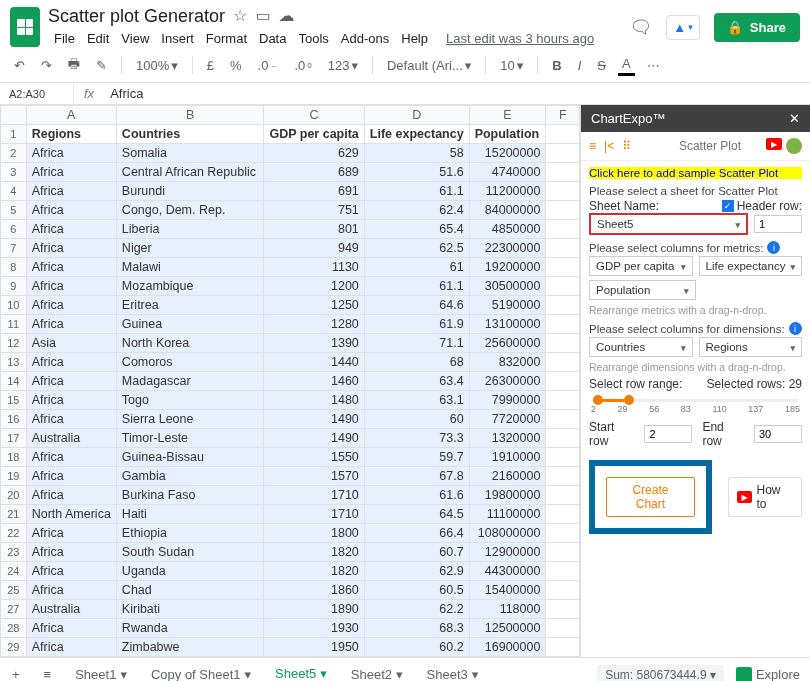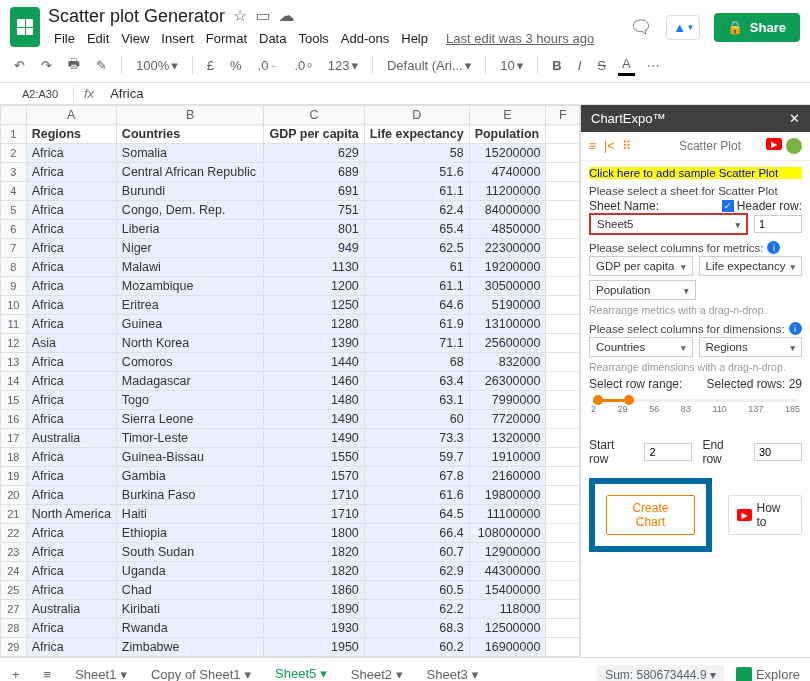--- a/index.html
+++ b/index.html
@@ -16,21 +16,21 @@
   .menu-row { display: flex; gap: 0; font-size: 13px; color: #202124; padding-top: 2px; }
   .menu-row span { padding: 2px 6px; cursor: pointer; }
   .edit-hint { color: #5f6368; text-decoration: underline; margin-left: 6px; }
   .top-right { margin-left: auto; display: flex; align-items: center; gap: 14px; }
   .btn-share { background: #0f9d58; color: #fff; padding: 7px 14px; border-radius: 4px; font-weight: bold; font-size: 13px; display:flex; align-items:center; gap:6px; }
   .btn-outline { border: 1px solid #dadce0; border-radius: 4px; padding: 4px 6px; color:#1a73e8; display:flex; align-items:center; gap:2px;}
   .toolbar { display:flex; align-items:center; gap:8px; padding: 4px 10px; border-bottom: 1px solid #e0e0e0; color:#5f6368; font-size:13px; }
   .tb-sep { width:1px; height:18px; background:#ddd; margin:0 2px;}
   .tb-item { padding: 2px 4px; display:flex; align-items:center; gap:2px; }
   .cell-ref-row { display:flex; align-items:center; border-bottom:1px solid #e0e0e0; font-size:13px;}
-  .cell-ref { width:74px; padding:3px 22px; border-right:1px solid #e0e0e0; color:#3c4043; font-size: 11px;}
+  .cell-ref { width:74px; padding:3px 9px; border-right:1px solid #e0e0e0; color:#3c4043; font-size: 11px;}
   .fx-label { padding:0 10px; color:#777; font-style: italic; }
   .fx-value { padding:3px 6px; }
   .main { display:flex; height: 552px; }
   .sheet-area { flex:1; overflow:hidden; position:relative; }
   table.grid { border-collapse:collapse; font-size:12.5px; table-layout:fixed; }
   table.grid th, table.grid td { border:1px solid #e0e0e0; padding:2px 5px; height:17px; white-space:nowrap; overflow:hidden; }
   table.grid th.colhdr { background:#f8f9fa; text-align:center; color:#5f6368; font-weight:normal; }
   table.grid th.rownum { background:#f8f9fa; text-align:center; color:#5f6368; font-weight:normal; width:28px; font-size:11px; }
   .sel { background:#e8f0fe; }
   .hdr-row td { font-weight:bold; background:#fff; }
@@ -482,21 +482,21 @@
       </div>
       <div class="range-ticks">
         <span>2</span>
           <span>29</span>
           <span>56</span>
           <span>83</span>
           <span>110</span>
           <span>137</span>
           <span>185</span>
       </div>
-      <div class="p-row" style="margin-top:24px;gap:10px;">
+      <div class="p-row" style="margin-top:6px;gap:10px;">
         <span>Start row</span>
         <input class="input-s" value="2" style="">
         <span>End row</span>
         <input class="input-s" value="30" style="">
       </div>
       <div class="p-row" style="margin-top:12px;gap:16px;">
         <span class="btn-create-wrap"><button class="btn-create">Create Chart</button></span>
         <span class="btn-howto">
             <span class="ytb">▶</span>
             <span>How to</span>

